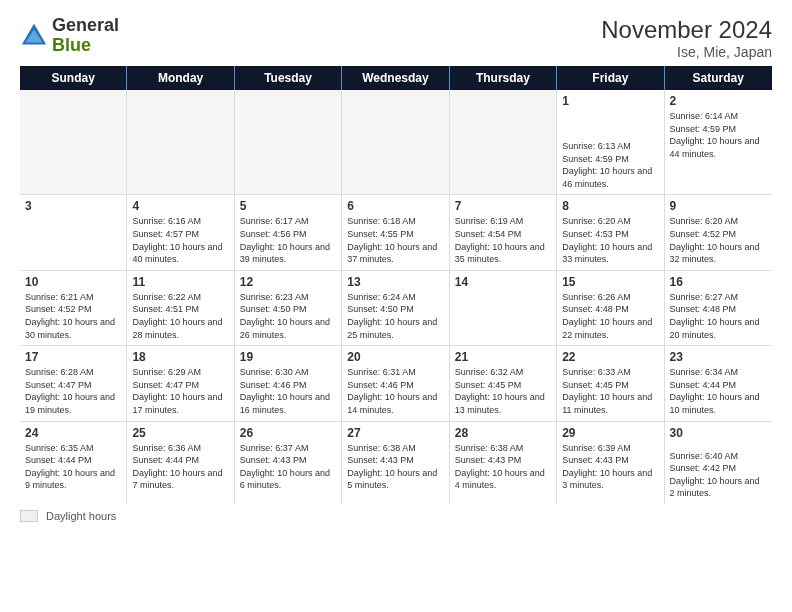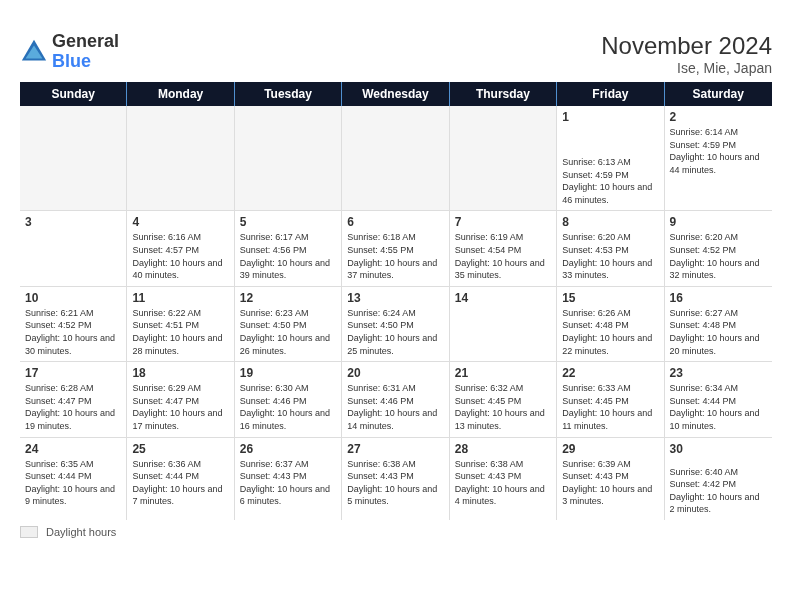--- a/index.html
+++ b/index.html
@@ -6,42 +6,42 @@
     body {
       font-family: Arial, sans-serif;
       background: #fff;
       width: 792px;
       height: 612px;
       overflow: hidden;
     }
     .page {
       width: 792px;
       height: 479px;
-      padding: 32px 20px 10px 20px;
+      padding: 16px 20px 10px 20px;
       display: flex;
       flex-direction: column;
     }
     .header {
       display: flex;
       justify-content: space-between;
       align-items: flex-start;
       margin-bottom: 6px;
     }
     .logo {
       display: flex;
       align-items: center;
       gap: 4px;
     }
     .logo-text {
       font-size: 18px;
       font-weight: bold;
       line-height: 1.1;
     }
     .logo-general { color: #333; }
-    .logo-blue { color: #3b82f6; }
+    .logo-blue { color: #4d7c0f; }
     .logo-icon {
       width: 28px;
       height: 28px;
     }
     .title-block {
       text-align: right;
     }
     .month-title {
       font-size: 24px;
       font-weight: normal;

